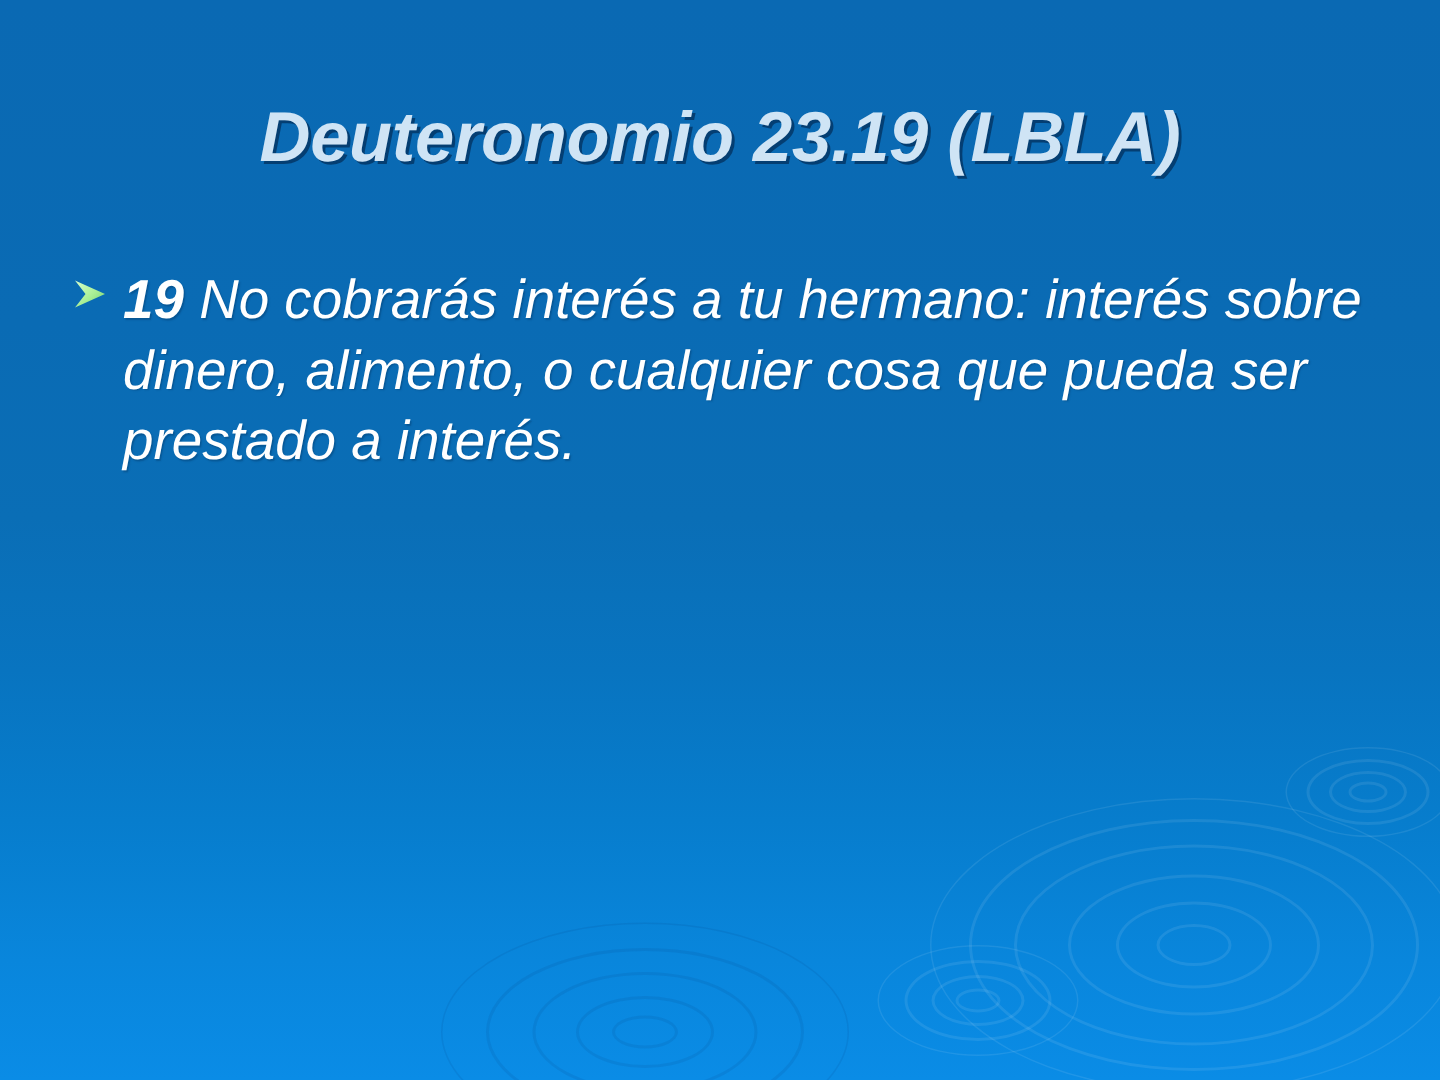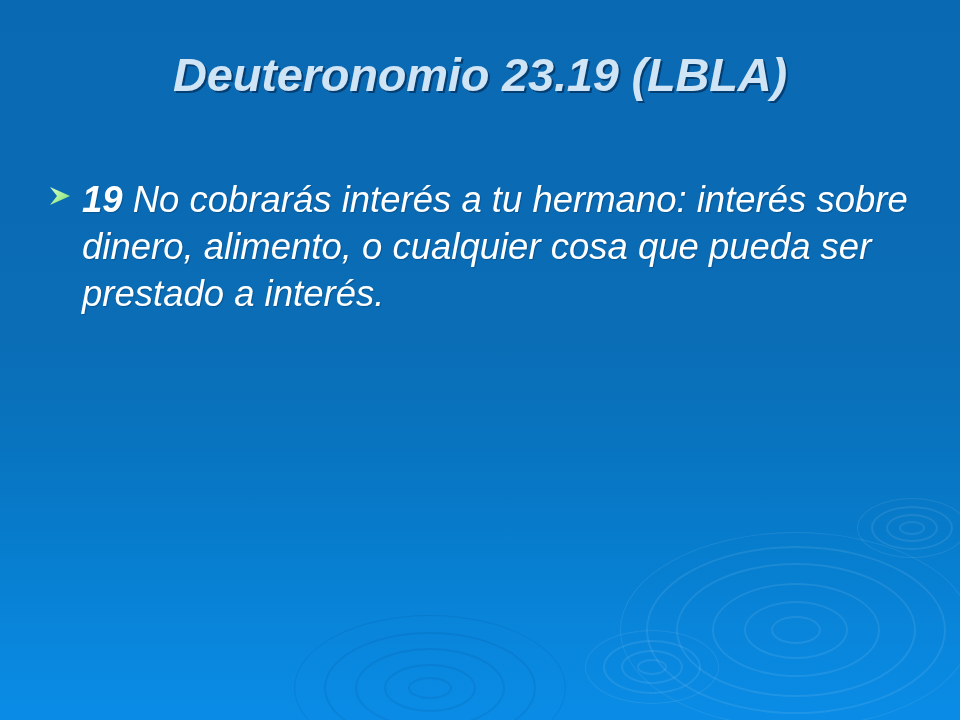--- a/index.html
+++ b/index.html
@@ -46,21 +46,21 @@
 
   
   .title-block {
     position: absolute;
     left: 48px;
     top: 46px;
     width: 864px;
     text-align: center;
   }
   .title {
-    margin: 0;
+    margin: 16px;
     font-size: 47px;
     line-height: 58px;
     font-weight: bold;
     font-style: italic;
     color: #cfe4f5;
     letter-spacing: -0.2px;
     text-shadow: 2px 2px 0 rgba(3,48,92,0.75);
     white-space: nowrap;
   }
 

